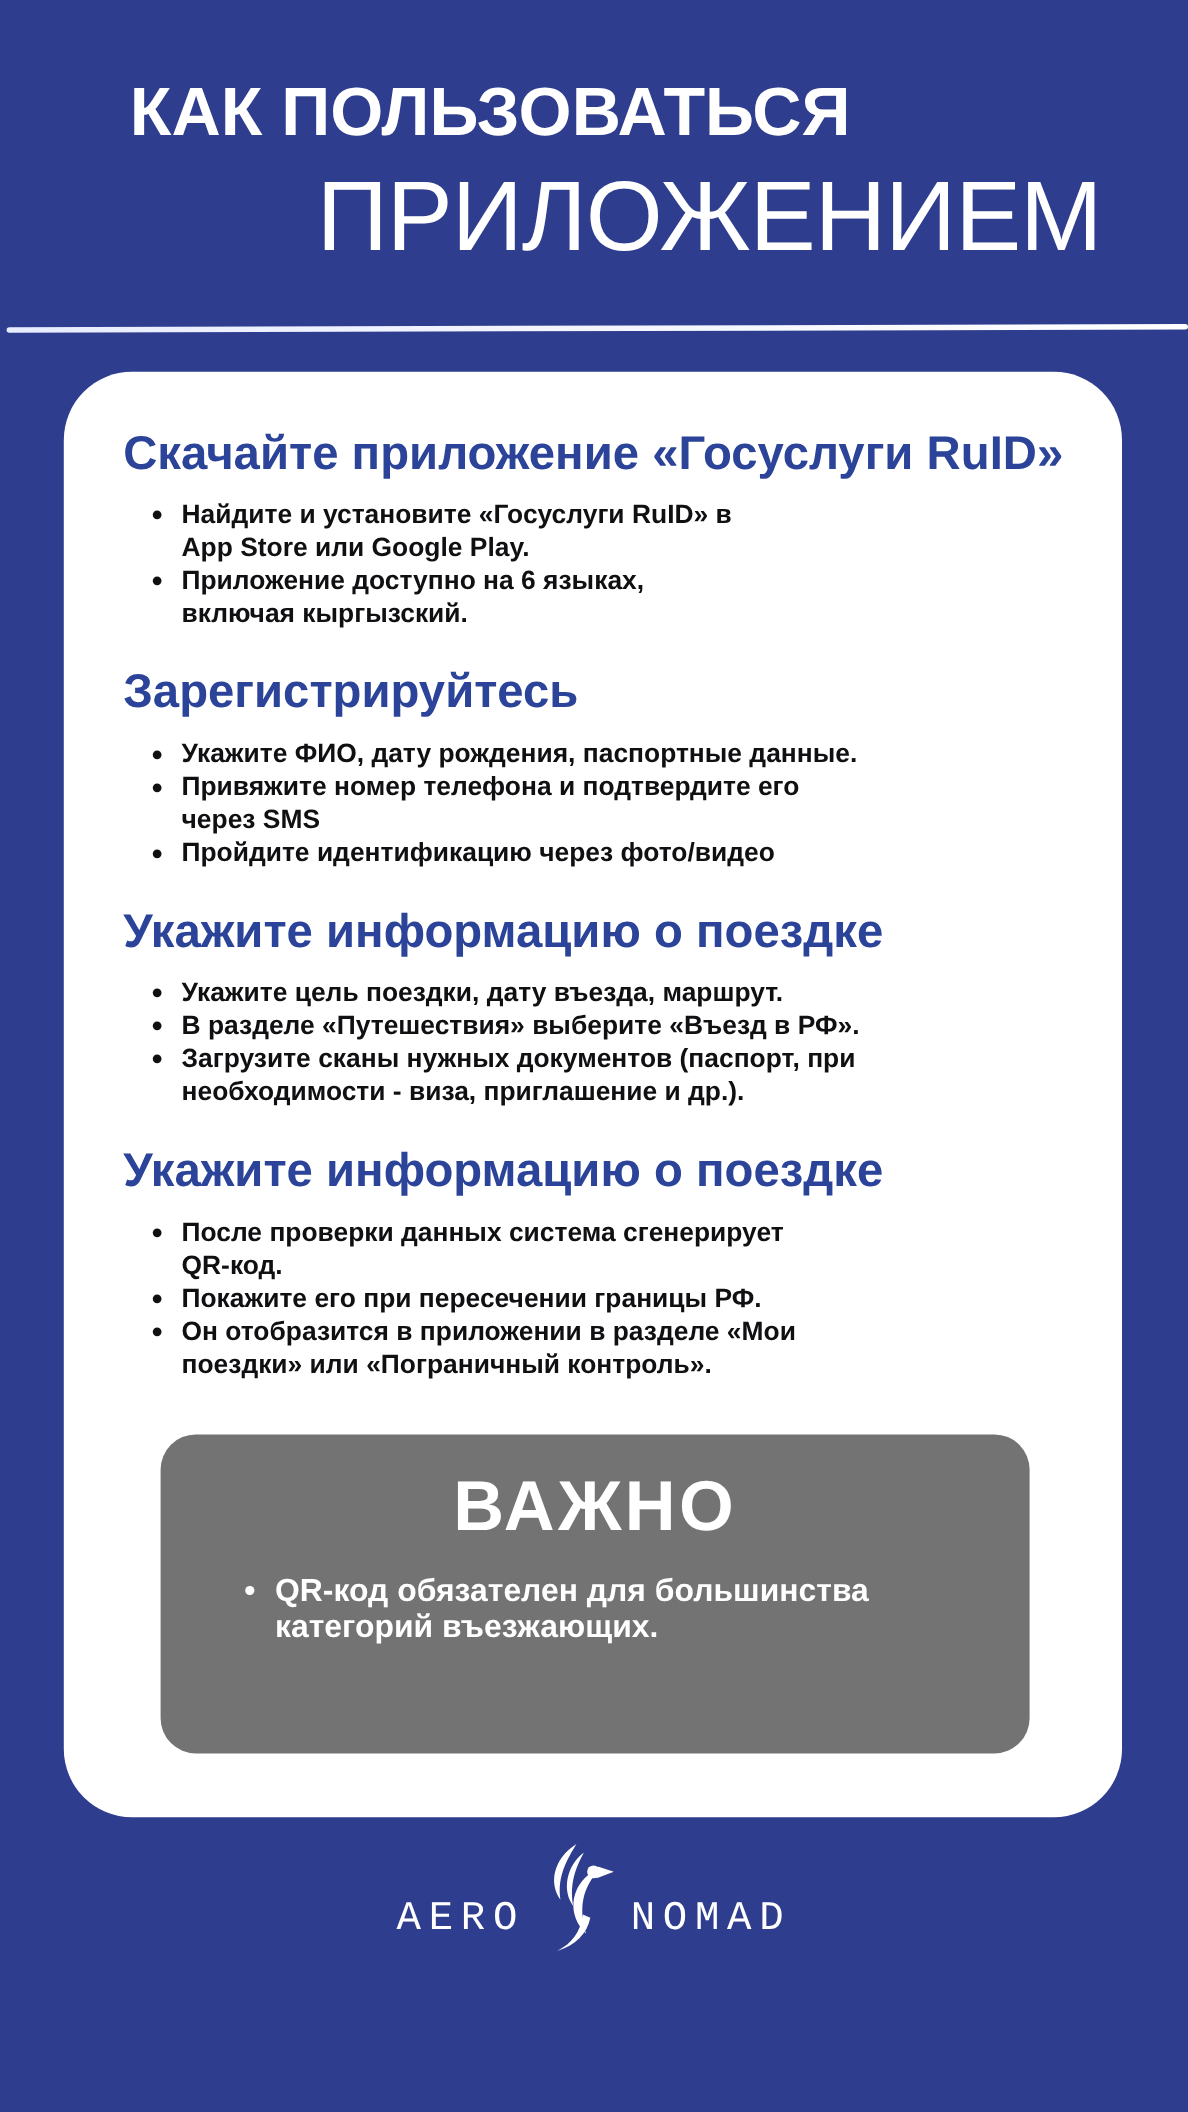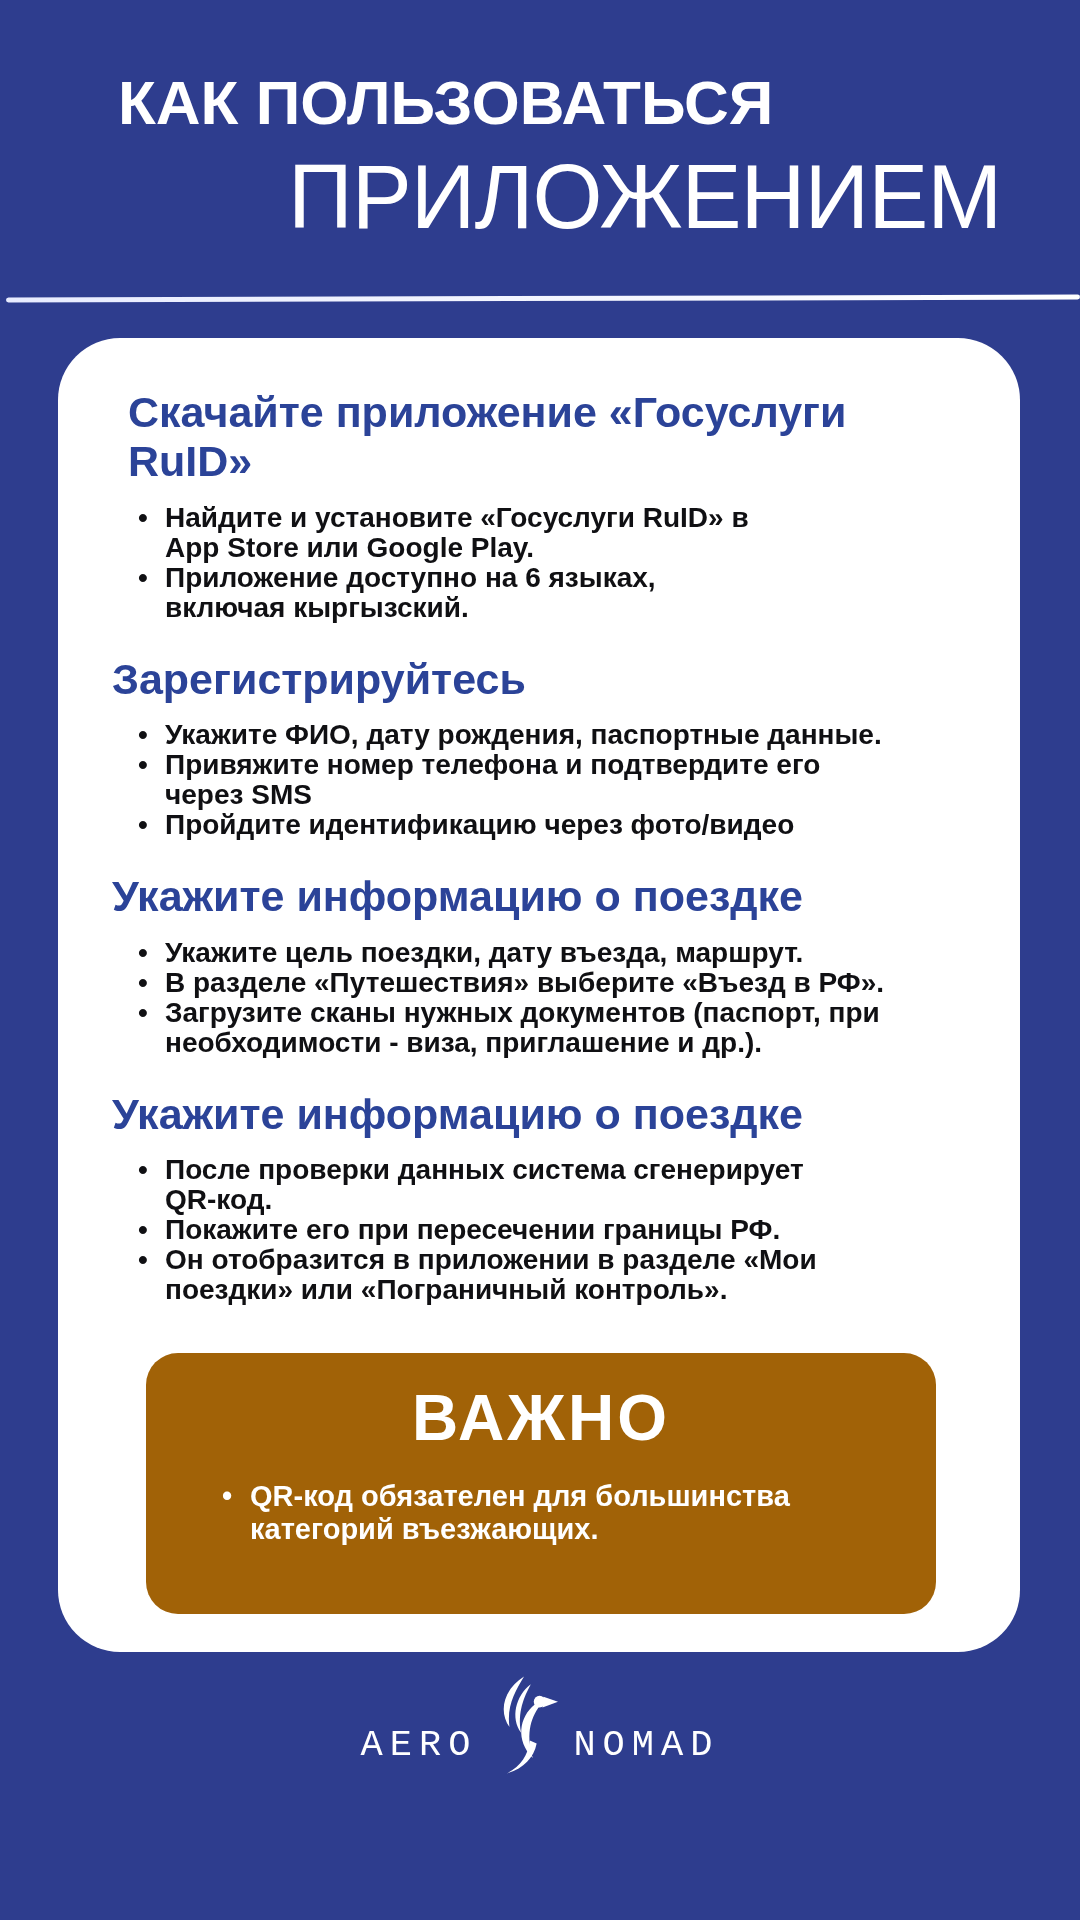--- a/index.html
+++ b/index.html
@@ -36,44 +36,44 @@
     background:#ffffff;border-radius:62px;
     box-sizing:border-box;
     padding:50px 50px 0 54px;
     overflow:hidden;
   }
   .section h2{
     margin:32px 0 0 0;
     color:#2b4398;font-size:43px;font-weight:800;
     line-height:1.15;letter-spacing:0;
   }
-  .section:first-child h2{margin-top:0;margin-left:16px;}
+  .section:first-child h2{margin-top:0;}
   .section ul{
     list-style:none;
     margin:16px 0 0 0;padding:0;
   }
   .section li{
     position:relative;
     padding-left:53px;
     color:#101013;
-    font-size:28px;font-weight:700;
+    font-size:24px;font-weight:700;
     line-height:30px;
     white-space:pre-line;
   }
   .section li::before{
     content:"•";
     position:absolute;left:26px;top:0;
     color:#101013;font-size:28px;line-height:30px;
   }
 
   
   .important{
     margin:48px auto 0 auto;
-    width:790px;height:261px;
-    background:#a16207;
+    width:790px;height:290px;
+    background:#737373;
     border-radius:32px;
     box-sizing:border-box;
     overflow:hidden;
   }
   .important h3{
     margin:30px 0 0 0;
     text-align:center;
     color:#ffffff;font-size:64px;font-weight:800;
     letter-spacing:3px;line-height:1.1;
   }

